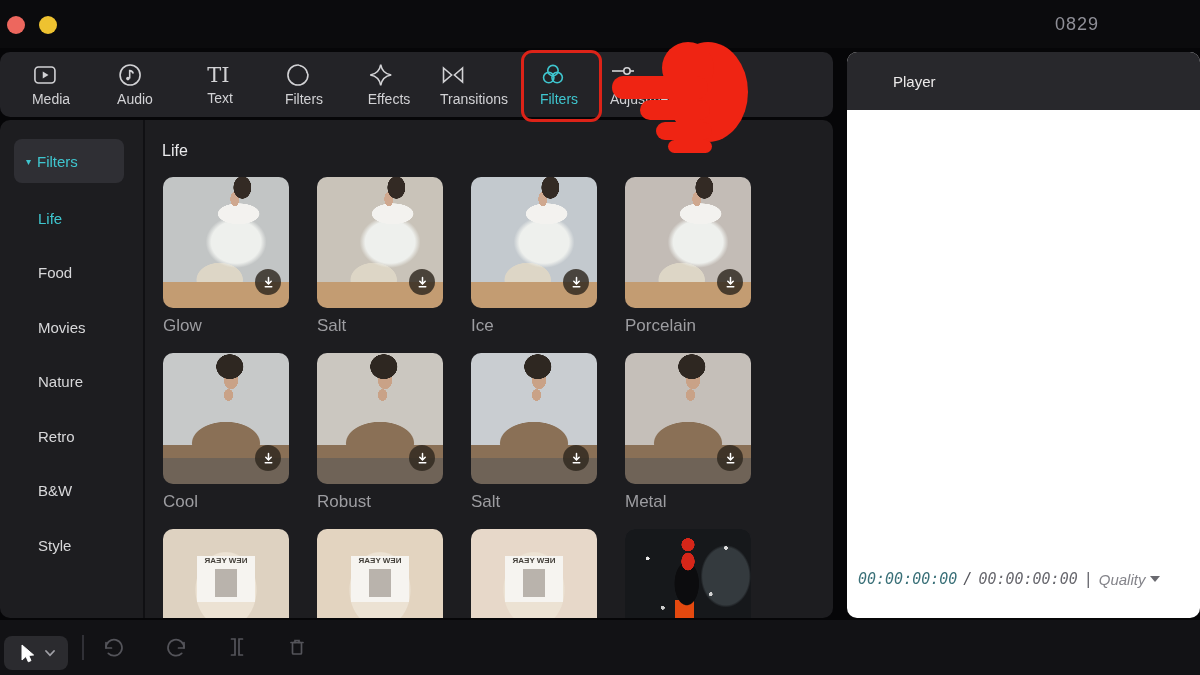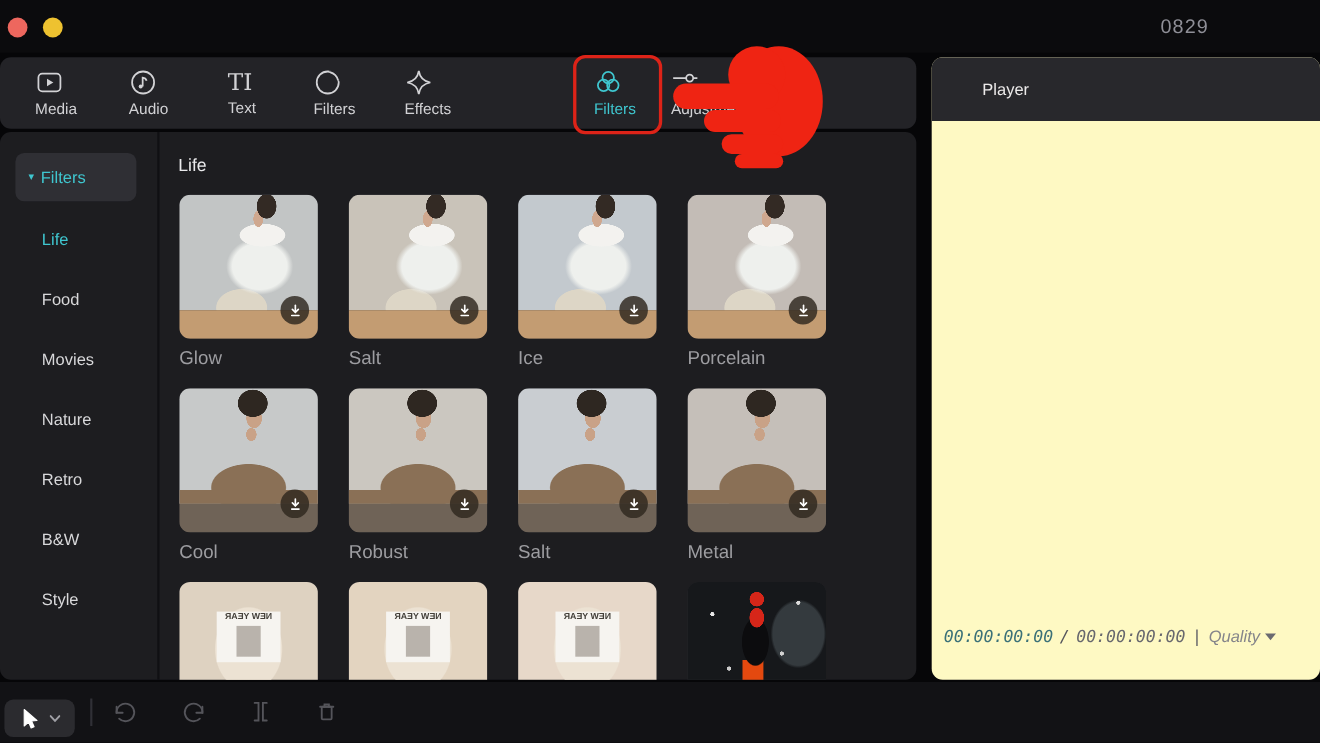--- a/index.html
+++ b/index.html
@@ -71,21 +71,21 @@
     radial-gradient(circle 2px at 68% 62%,#d2d2d2 90%,rgba(210,210,210,0)),
     radial-gradient(circle 2px at 30% 75%,#cccccc 90%,rgba(204,204,204,0)),
     radial-gradient(circle 8px at 50% 15%,#d62619 80%,rgba(214,38,25,0) 84%),
     radial-gradient(ellipse 9px 12px at 50% 31%,#d62619 72%,rgba(214,38,25,0) 76%),
     radial-gradient(ellipse 17px 30px at 49% 52%,#0c0c0e 70%,rgba(12,12,14,0) 74%),
     linear-gradient(#e4490f,#e4490f),
     radial-gradient(ellipse 42px 52px at 80% 45%,#343a3e 55%,rgba(52,58,62,0) 60%);
     background-size:auto,auto,auto,auto,auto,auto,auto,19px 21px,auto;
     background-position:0 0,0 0,0 0,0 0,0 0,0 0,0 0,47% 84%,0 0;}
   
-  .player{left:847px;top:52px;width:353px;height:566px;background:#fef9c3;border-radius:10px;overflow:hidden;}
+  .player{left:847px;top:52px;width:353px;height:566px;background:#ffffff;border-radius:10px;overflow:hidden;}
   .pheader{position:absolute;left:0;top:0;width:100%;height:58px;background:#28282c;display:flex;align-items:center;}
   .ptitle{margin-left:46px;font-size:15px;color:#eceaea;}
   .timecode{position:absolute;left:11px;bottom:30px;font-family:"DejaVu Sans Mono",monospace;font-size:15px;
             display:flex;align-items:center;gap:6px;font-style:italic;}
   .tc-cur{color:#3a7078;}
   .tc-sep{color:#55555c;}
   .tc-tot{color:#68686e;}
   .tc-bar{color:#5f5f66;}
   .tc-q{font-family:"Liberation Sans",sans-serif;color:#84848a;cursor:pointer;display:flex;align-items:center;gap:5px;}
   .tc-q .qcaret{width:0;height:0;border-left:5px solid transparent;border-right:5px solid transparent;
@@ -140,20 +140,27 @@
     <span class="tlabel">Filters</span>
   </div>
 
   <div class="tab" style="left:389px">
     <svg width="26" height="26" viewBox="0 0 26 26" fill="none" stroke-width="1.6">
       <path d="M13 2.5 C13.9 8.2 17.8 12.1 23.5 13 C17.8 13.9 13.9 17.8 13 23.5 C12.1 17.8 8.2 13.9 2.5 13 C8.2 12.1 12.1 8.2 13 2.5 Z"></path>
     </svg>
     <span class="tlabel">Effects</span>
   </div>
 
+  <div class="tab" style="left:474px">
+    <svg width="26" height="26" viewBox="0 0 26 26" fill="none" stroke-width="1.6">
+      <path d="M3.5 6 L11.6 13 L3.5 20 Z"></path>
+      <path d="M22.5 6 L14.4 13 L22.5 20 Z"></path>
+    </svg>
+    <span class="tlabel">Transitions</span>
+  </div>
 
   <div class="tab active" style="left:559px">
     <svg width="26" height="26" viewBox="0 0 26 26" fill="none" stroke-width="1.6">
       <circle cx="13" cy="8.6" r="5.2"></circle>
       <circle cx="8.8" cy="15.6" r="5.2"></circle>
       <circle cx="17.2" cy="15.6" r="5.2"></circle>
     </svg>
     <span class="tlabel">Filters</span>
   </div>
 

